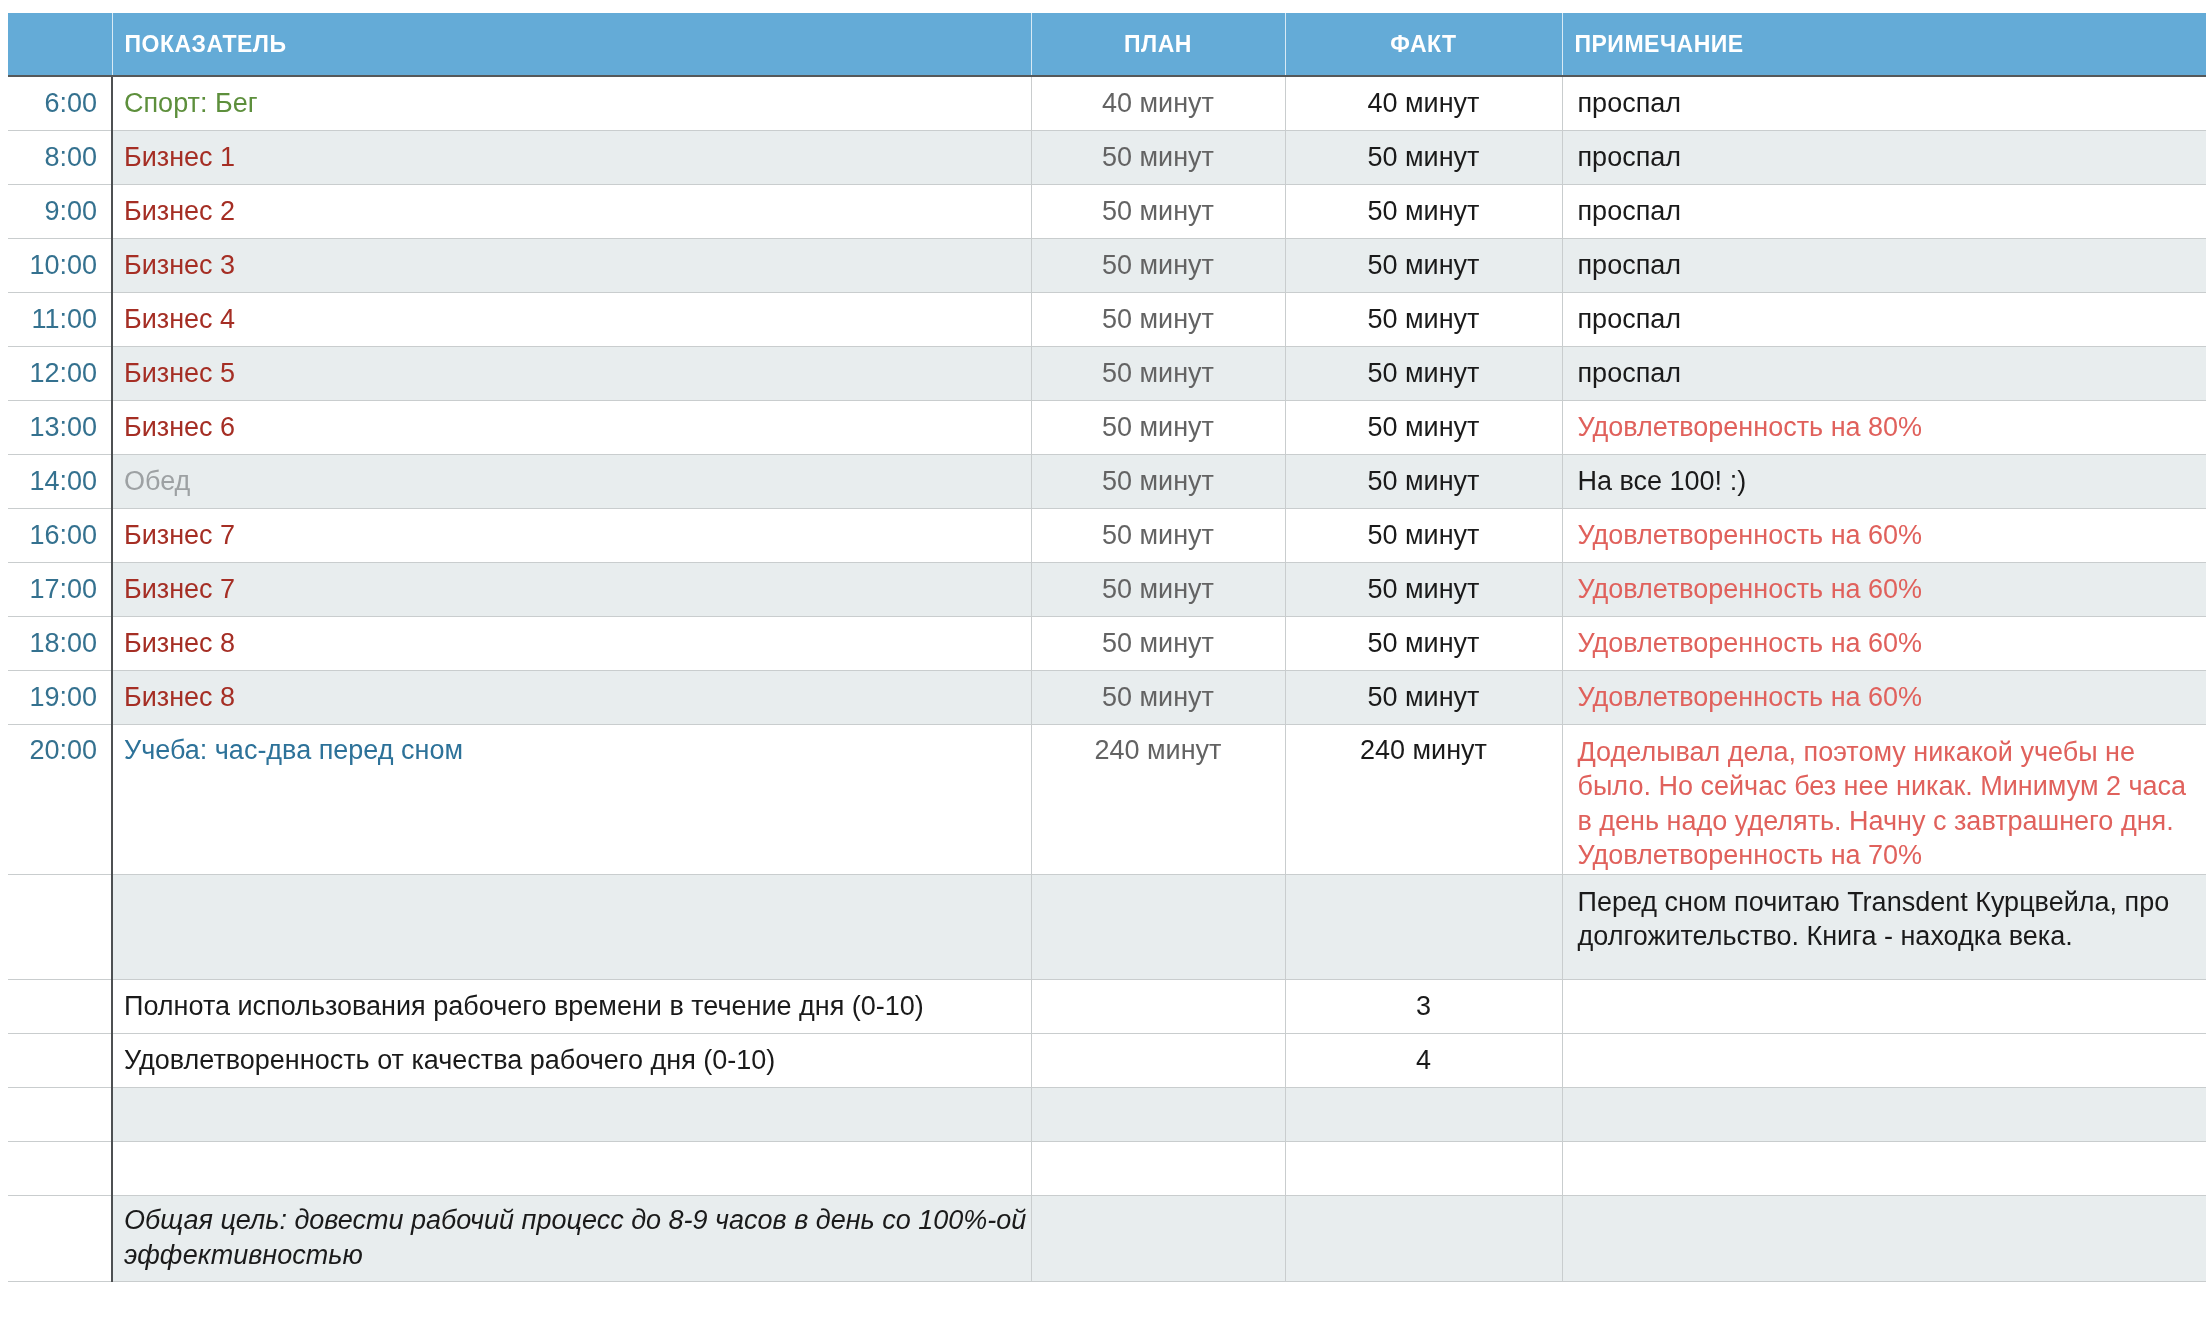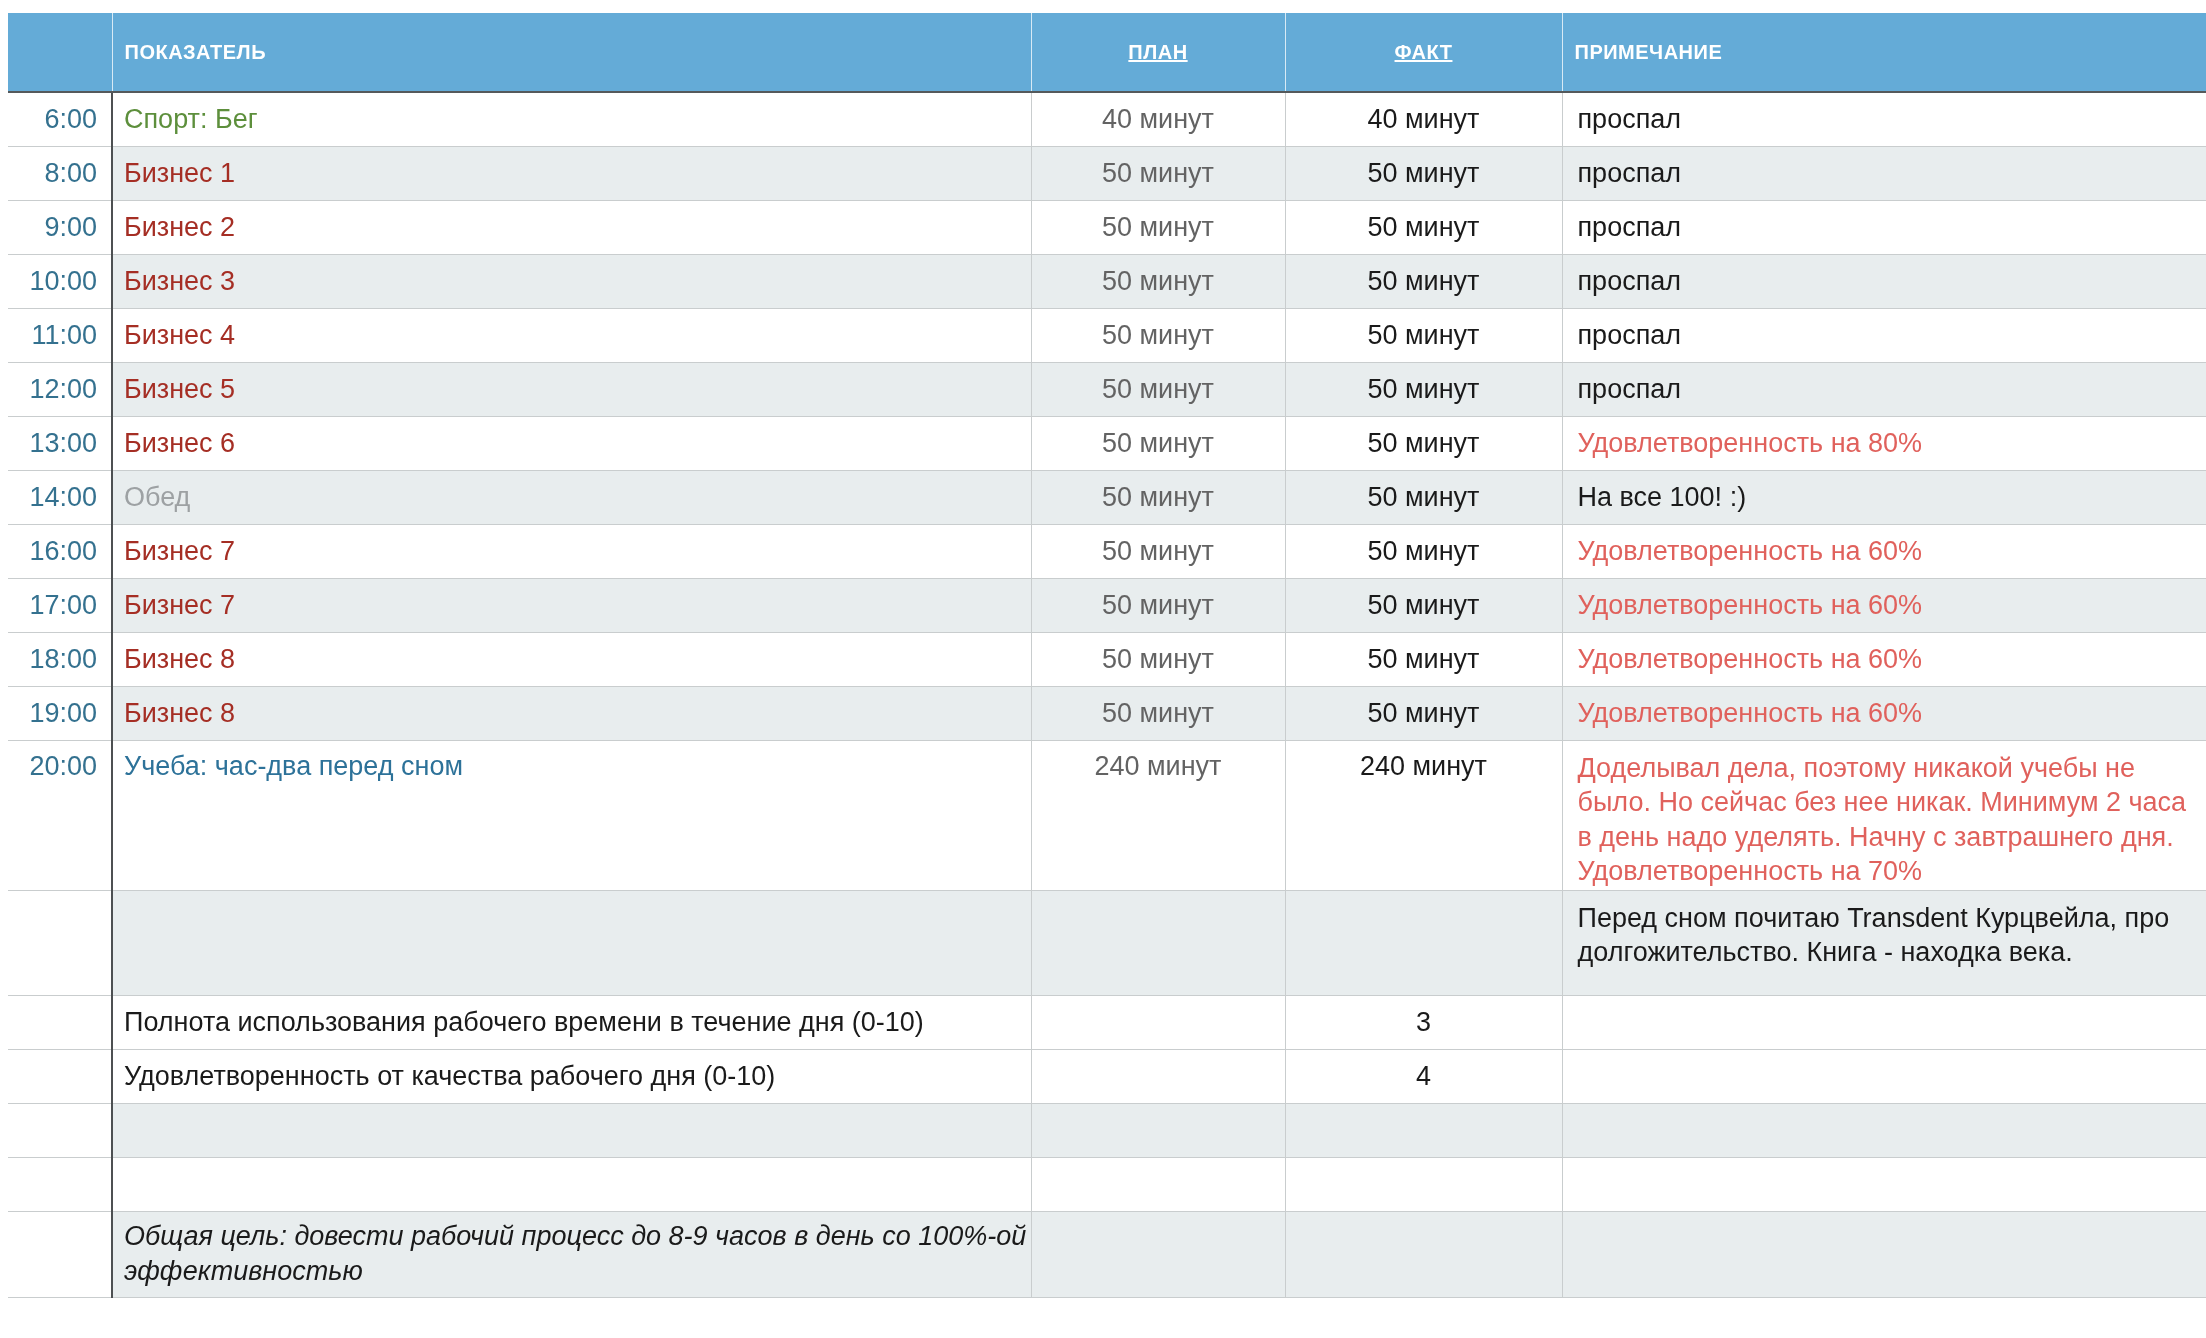--- a/index.html
+++ b/index.html
@@ -16,27 +16,27 @@
     font-size:27px;
   }
   col.c-time{width:104px;}
   col.c-ind{width:919px;}
   col.c-plan{width:254px;}
   col.c-fact{width:277px;}
   col.c-note{width:644px;}
 
   thead th{
     background:#64abd7;color:#ffffff;
-    font-weight:bold;font-size:20px;letter-spacing:0.5px;
+    font-weight:bold;font-size:23px;letter-spacing:0.5px;
     height:54px;text-align:left;padding:0 0 0 12px;
     border-left:1px solid rgba(255,255,255,0.75);
     border-bottom:2px solid #55595b;
   }
   thead th:first-child{border-left:none;}
-  thead th.th-center{text-align:center;padding:12px;text-decoration:underline;}
+  thead th.th-center{text-align:center;padding:4px;}
 
   tbody td{
     border-bottom:1px solid #c9cdce;
     vertical-align:middle;
     overflow:hidden;
   }
   tbody tr.alt td{background:#e8edee;}
   tbody tr td.time{background:#ffffff;}
 
   td.time{

